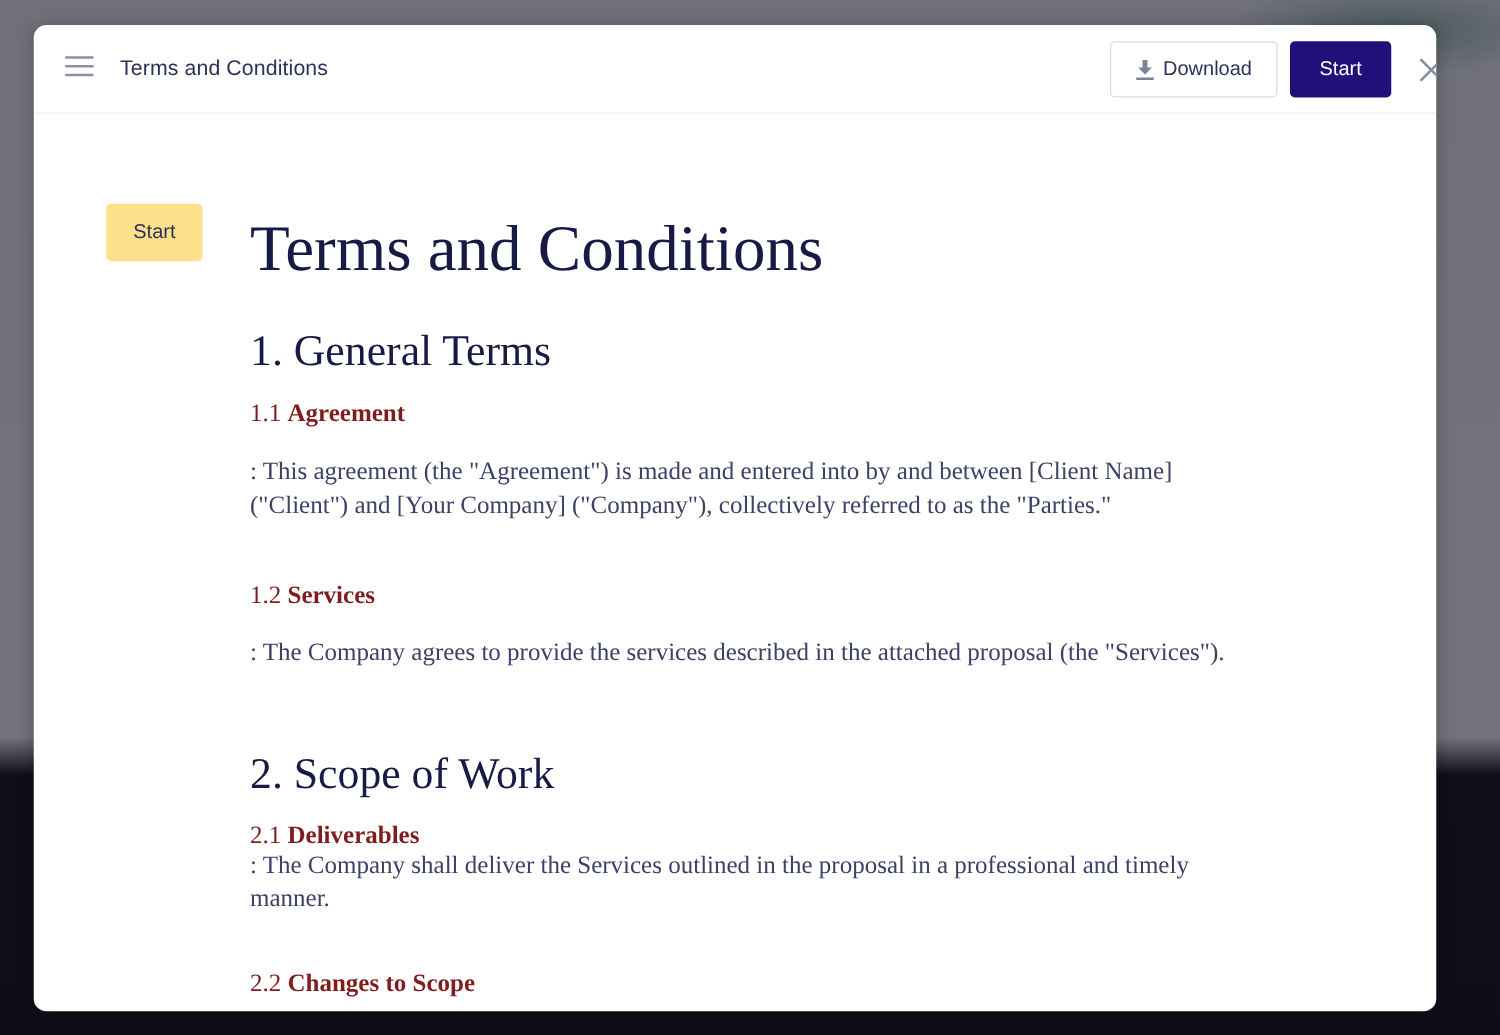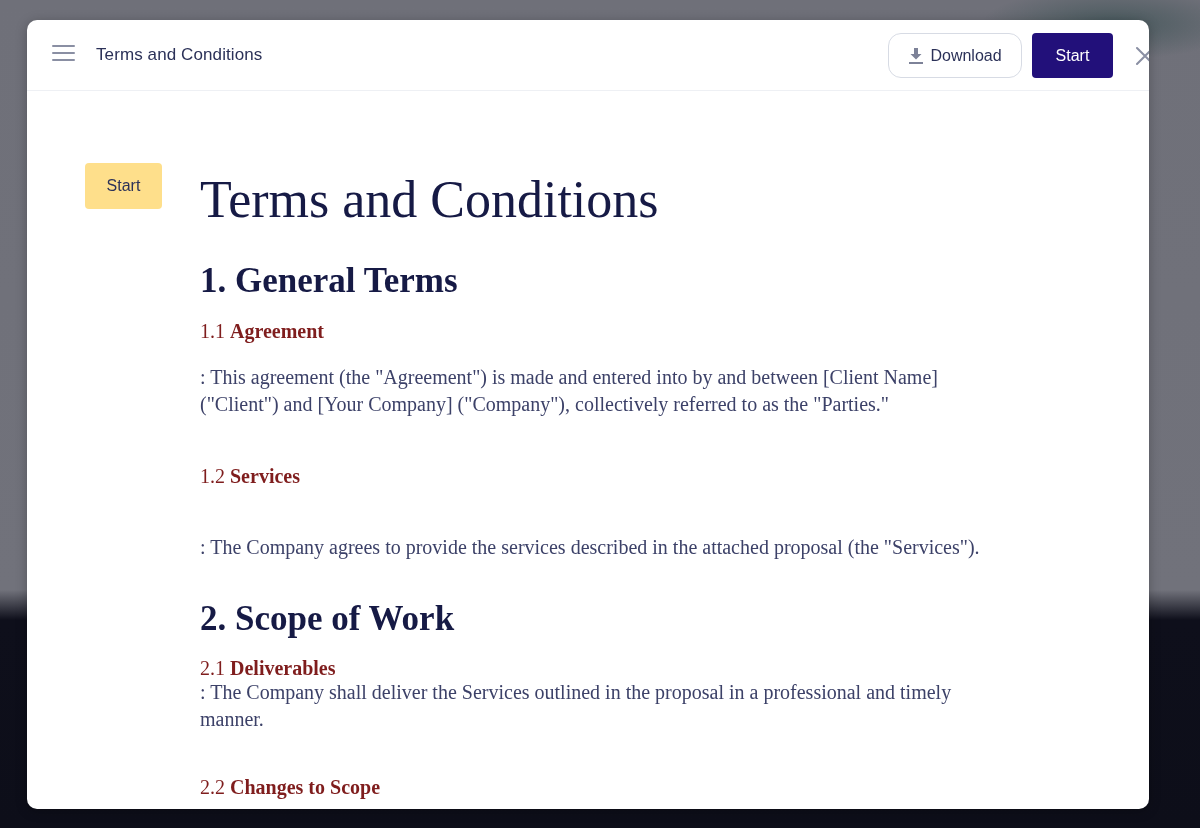--- a/index.html
+++ b/index.html
@@ -28,21 +28,21 @@
   }
   .menu-btn span {
     display: block; height: 2px; background: #8a8fa3; margin-bottom: 5px; border-radius: 1px;
   }
   .header-title {
     position: absolute; left: 69px; top: 25px;
     font-size: 17px; color: #2b3158; letter-spacing: 0.1px;
   }
   .btn-download {
     position: absolute; left: 861px; top: 13px; width: 134px; height: 45px;
-    border: 1px solid #d7dbe4; border-radius: 13px; background: #fff;
+    border: 1px solid #d7dbe4; border-radius: 4px; background: #fff;
     display: flex; align-items: center; justify-content: center; gap: 6px;
     font-size: 16px; color: #2b3158; cursor: pointer;
   }
   .btn-download svg { width: 16px; height: 18px; }
   .btn-start-top {
     position: absolute; left: 1005px; top: 13px; width: 81px; height: 45px;
     background: #22107a; border-radius: 4px; color: #fff;
     display: flex; align-items: center; justify-content: center;
     font-size: 16px; cursor: pointer;
   }
@@ -57,21 +57,21 @@
     font-size: 16px; cursor: pointer;
   }
   .doc {
     position: absolute; left: 173px; top: 0; width: 820px;
     font-family: "Liberation Serif", "DejaVu Serif", serif; color: #3c4168;
   }
   .doc-title {
     position: absolute; top: 79px; left: 0;
     font-size: 52px; color: #161a45; font-weight: normal; white-space: nowrap;
   }
-  .h2 { position: absolute; left: 0; font-size: 35px; font-weight: bold; color: #161a45; white-space: nowrap; }
+  .h2 { position: absolute; left: 0; font-size: 35px; font-weight: normal; color: #161a45; white-space: nowrap; }
   .h3 { position: absolute; left: 0; font-size: 20px; color: #7f1d1d; white-space: nowrap; }
   .h3 b { font-weight: bold; }
   .para { position: absolute; left: 0; width: 810px; font-size: 20px; line-height: 27px; color: #3c4168; }
 </style>
 </head>
 <body>
 
 <div class="backdrop-glow"></div>
 
 <div class="modal">
@@ -109,21 +109,21 @@
       <h2 class="h2" style="top:170px;">1. General Terms</h2>
 
       <div class="h3" style="top:229px;">
         <span>1.1</span> <b>Agreement</b>
       </div>
       <p class="para" style="top:273px;">: This agreement (the "Agreement") is made and entered into by and between [Client Name] ("Client") and [Your Company] ("Company"), collectively referred to as the "Parties."</p>
 
       <div class="h3" style="top:374px;">
         <span>1.2</span> <b>Services</b>
       </div>
-      <p class="para" style="top:443px;">: The Company agrees to provide the services described in the attached proposal (the "Services").</p>
+      <p class="para" style="top:418px;">: The Company agrees to provide the services described in the attached proposal (the "Services").</p>
 
       <h2 class="h2" style="top:508px;">2. Scope of Work</h2>
 
       <div class="h3" style="top:566px;">
         <span>2.1</span> <b>Deliverables</b>
       </div>
       <p class="para" style="top:588px;">: The Company shall deliver the Services outlined in the proposal in a professional and timely manner.</p>
 
       <div class="h3" style="top:685px;">
         <span>2.2</span> <b>Changes to Scope</b>

